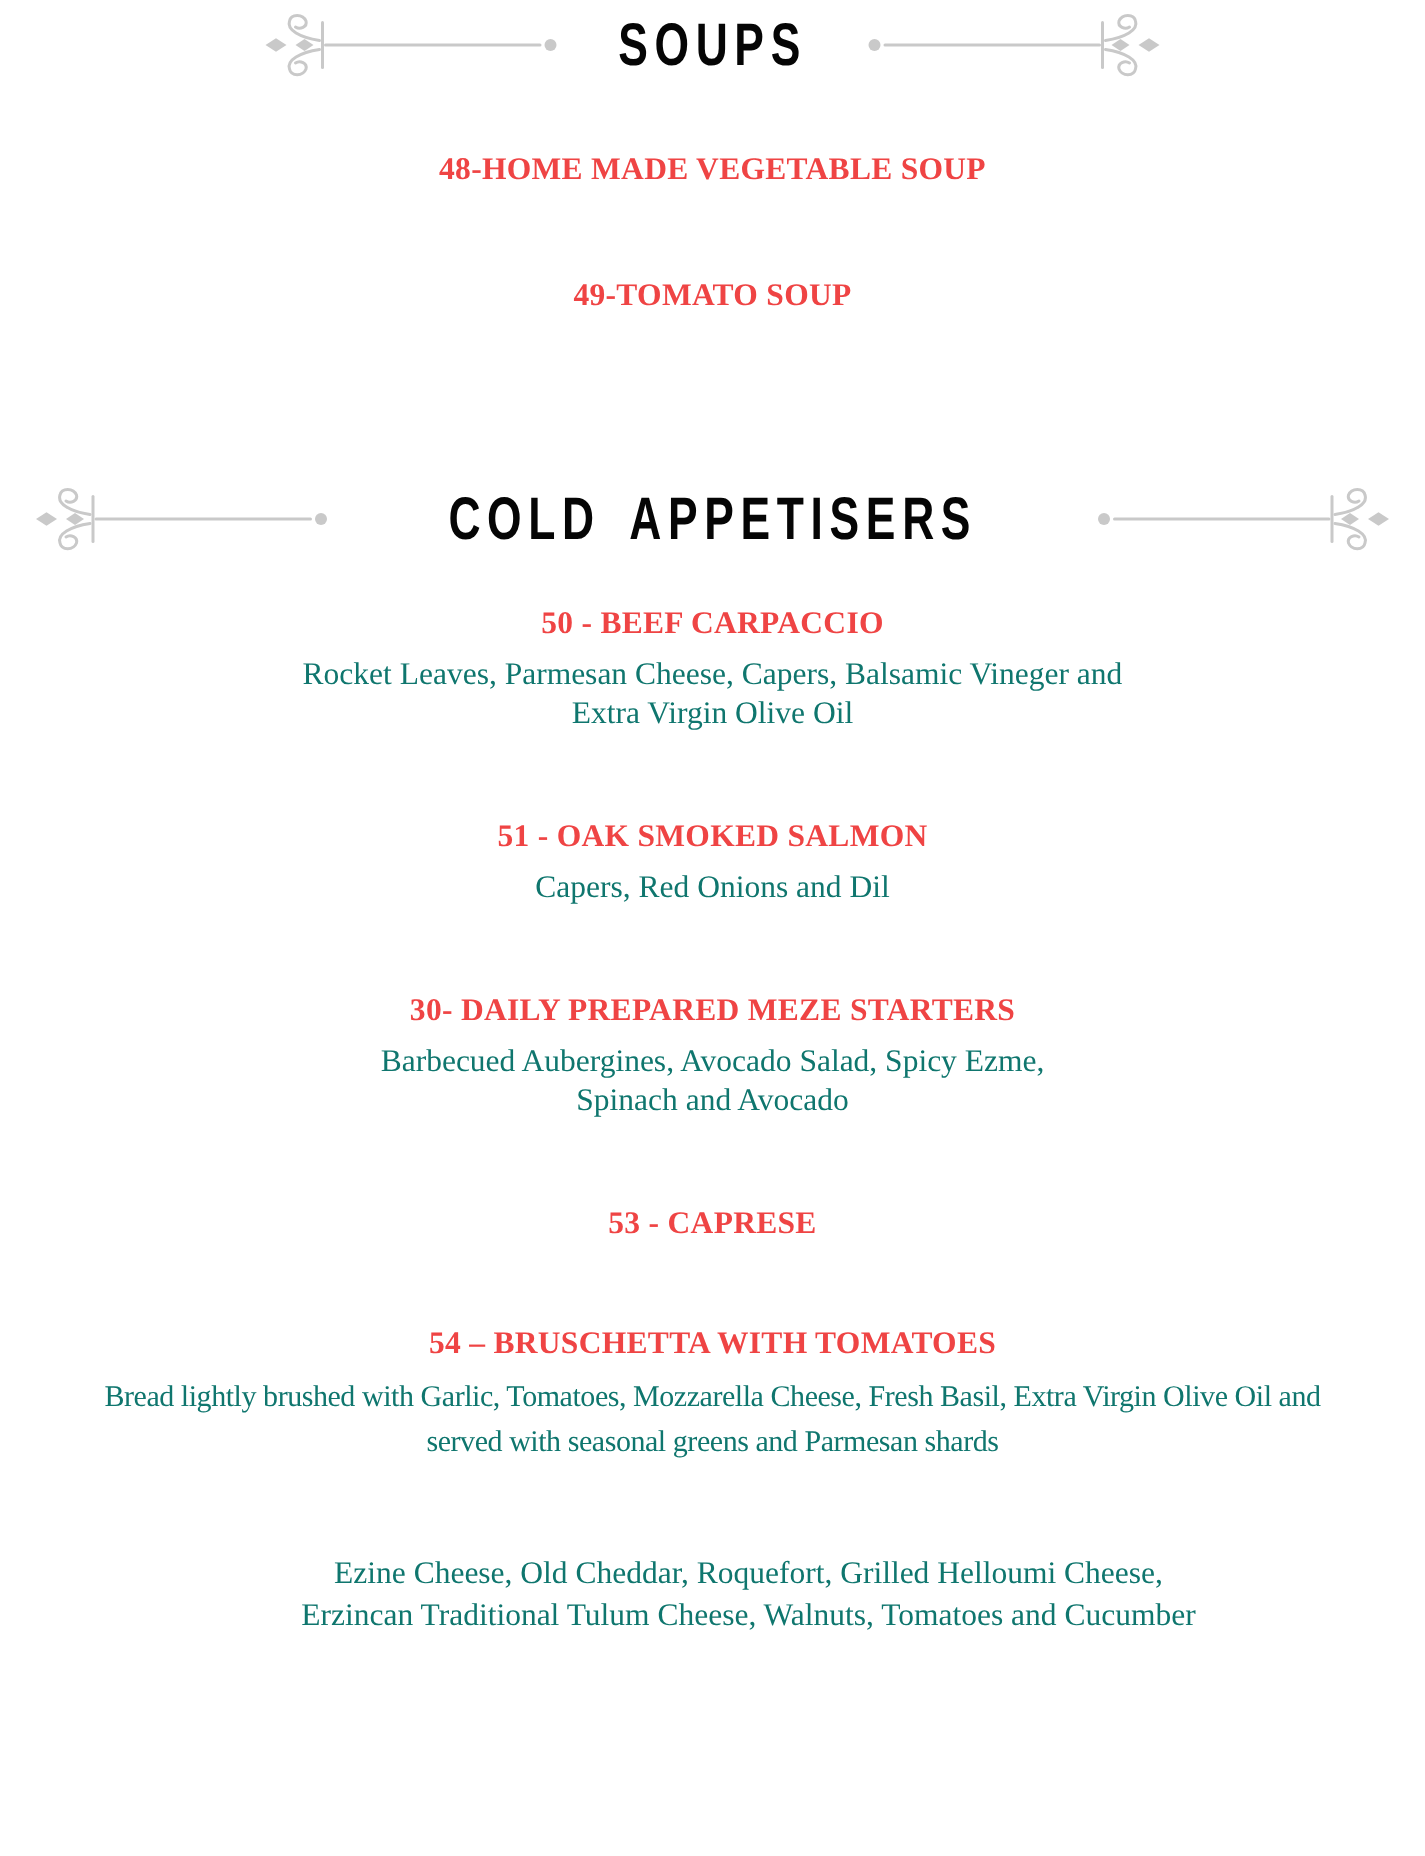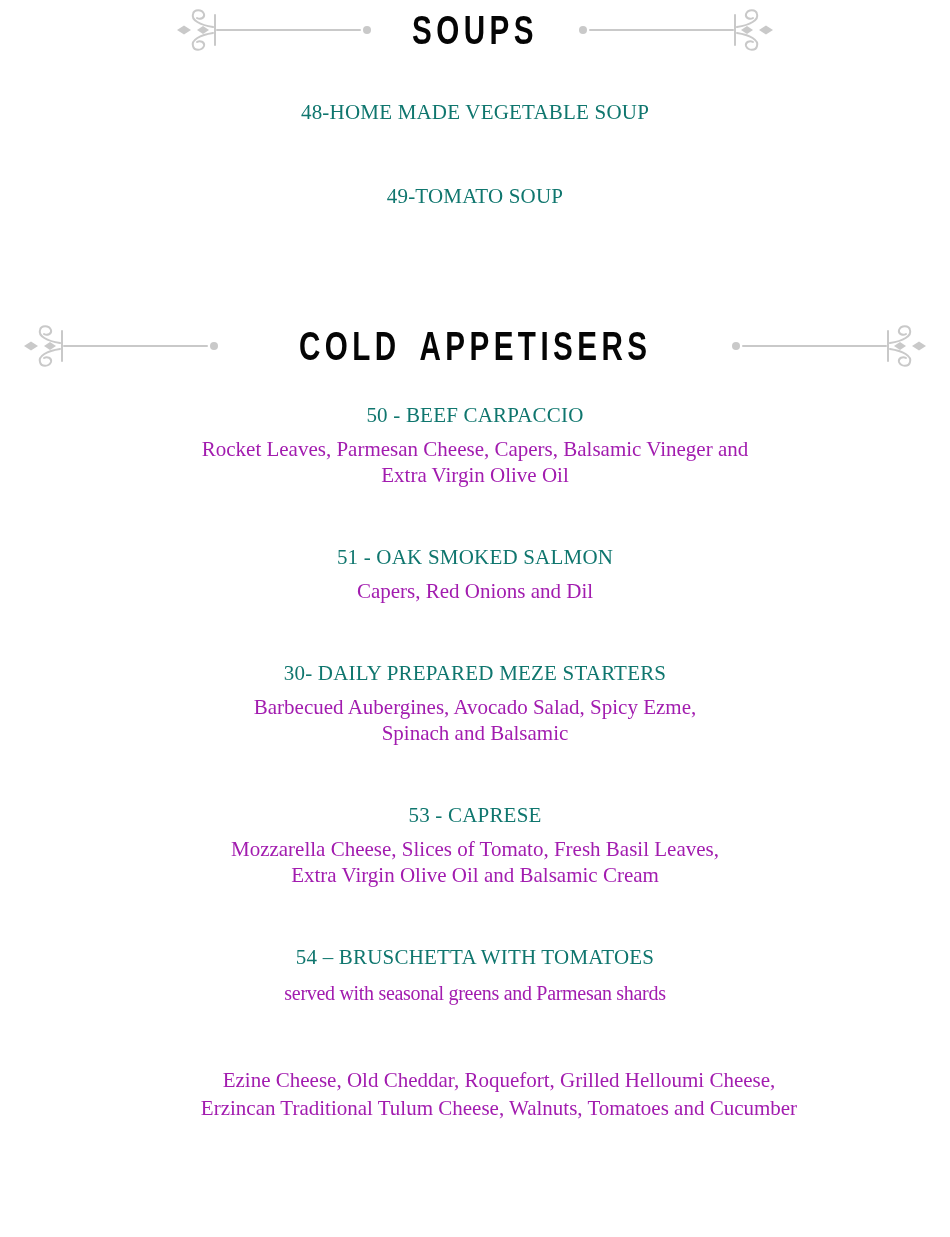--- a/index.html
+++ b/index.html
@@ -27,26 +27,26 @@
     white-space: nowrap; transform: scaleX(0.74);
   }
 
   
   .items { text-align: center; }
   .section-0 .items { margin-top: 49px; }
   .section-1 .items { margin-top: 36px; }
   .menu-item { margin-bottom: 62px; }
   .section-1 .menu-item { margin-bottom: 58px; }
   .item-name {
-    margin: 0; font-size: 21px; line-height: 22px; font-weight: 400;
-    letter-spacing: 0.2px; color: #0f766e;
+    margin: 0; font-size: 21px; line-height: 22px; font-weight: 700;
+    letter-spacing: 0.2px; color: #ef4444;
   }
   .item-desc { margin-top: 10px; }
   .desc-line {
-    font-size: 21px; line-height: 26px; white-space: nowrap; color: #a21caf;
+    font-size: 21px; line-height: 26px; white-space: nowrap; color: #0f766e;
   }
   .item-54 { margin-bottom: 48px; }
   .item-54 .desc-line { font-size: 20px; line-height: 30px; letter-spacing: -0.3px; }
   .item-55 .desc-line { line-height: 28px; margin-left: 48px; }
 </style>
 </head>
 <body>
 
 <main class="menu-page">
   <section class="menu-section section-0">
@@ -143,35 +143,32 @@
     <h3 class="item-name">51 - OAK SMOKED SALMON</h3>
     <div class="item-desc">
             <div class="desc-line">Capers, Red Onions and Dil</div>
           </div>
   </div>
 
   <div class="menu-item item-52">
     <h3 class="item-name">30- DAILY PREPARED MEZE STARTERS</h3>
     <div class="item-desc">
             <div class="desc-line">Barbecued Aubergines, Avocado Salad, Spicy Ezme,</div>
-            <div class="desc-line">Spinach and Balsamic</div>
+            <div class="desc-line">Spinach and Avocado</div>
           </div>
   </div>
 
   <div class="menu-item item-53">
     <h3 class="item-name">53 - CAPRESE</h3>
-    <div class="item-desc">
-            <div class="desc-line">Mozzarella Cheese, Slices of Tomato, Fresh Basil Leaves,</div>
-            <div class="desc-line">Extra Virgin Olive Oil and Balsamic Cream</div>
-          </div>
   </div>
 
   <div class="menu-item item-54">
     <h3 class="item-name">54 – BRUSCHETTA WITH TOMATOES</h3>
     <div class="item-desc">
+            <div class="desc-line">Bread lightly brushed with Garlic, Tomatoes, Mozzarella Cheese, Fresh Basil, Extra Virgin Olive Oil and</div>
             <div class="desc-line">served with seasonal greens and Parmesan shards</div>
           </div>
   </div>
 
   <div class="menu-item item-55">
     <div class="item-desc">
             <div class="desc-line">Ezine Cheese, Old Cheddar, Roquefort, Grilled Helloumi Cheese,</div>
             <div class="desc-line">Erzincan Traditional Tulum Cheese, Walnuts, Tomatoes and Cucumber</div>
           </div>
   </div>

